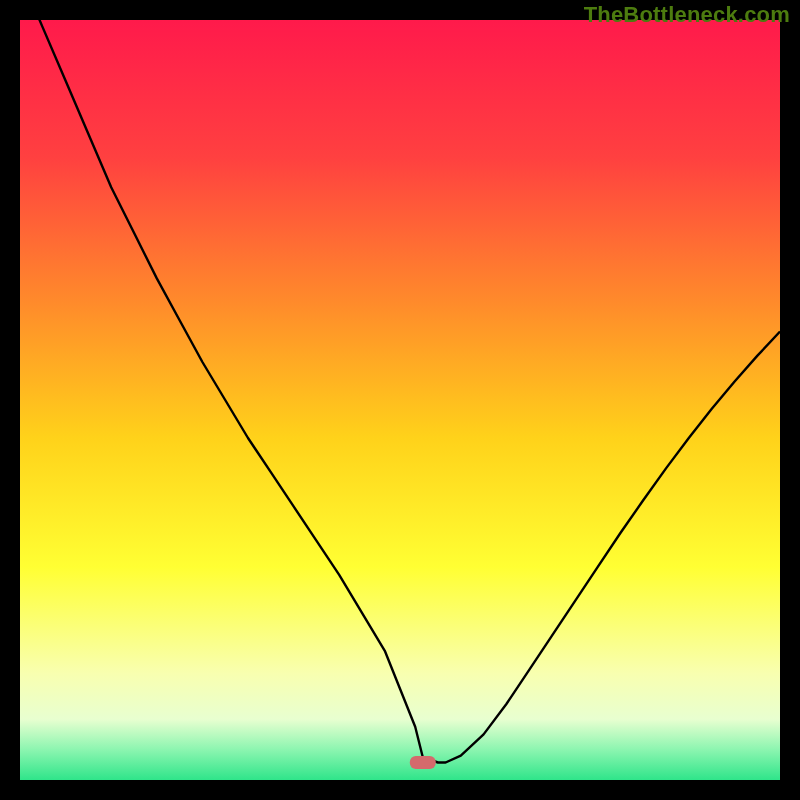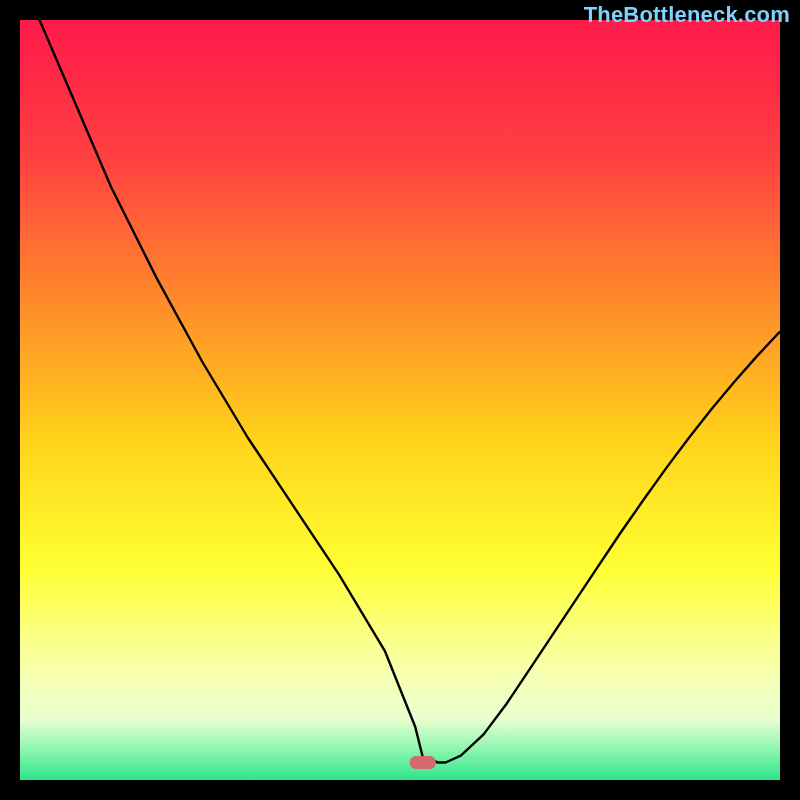--- a/index.html
+++ b/index.html
@@ -14,21 +14,21 @@
   .outer {
     position: relative;
     width: 800px;
     height: 800px;
     background: #000;
   }
   .watermark {
     position: absolute;
     top: 2px;
     right: 10px;
-    color: #7dd3fc;
+    color: #4d7c0f;
     font-size: 22px;
     font-weight: 600;
     letter-spacing: 0.2px;
     z-index: 3;
   }
   .plot {
     position: absolute;
     left: 20px;
     top: 20px;
     width: 760px;

